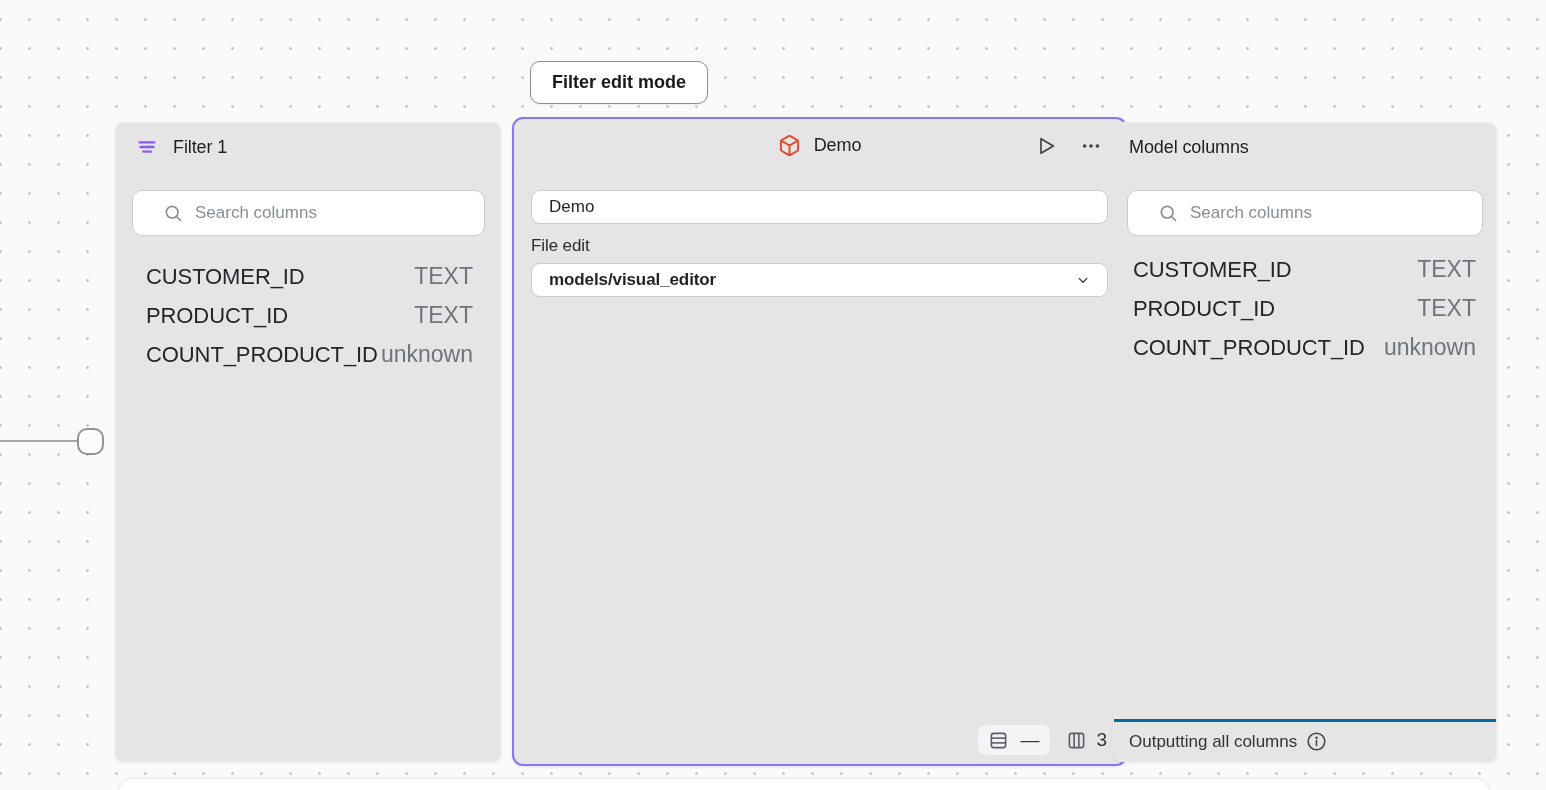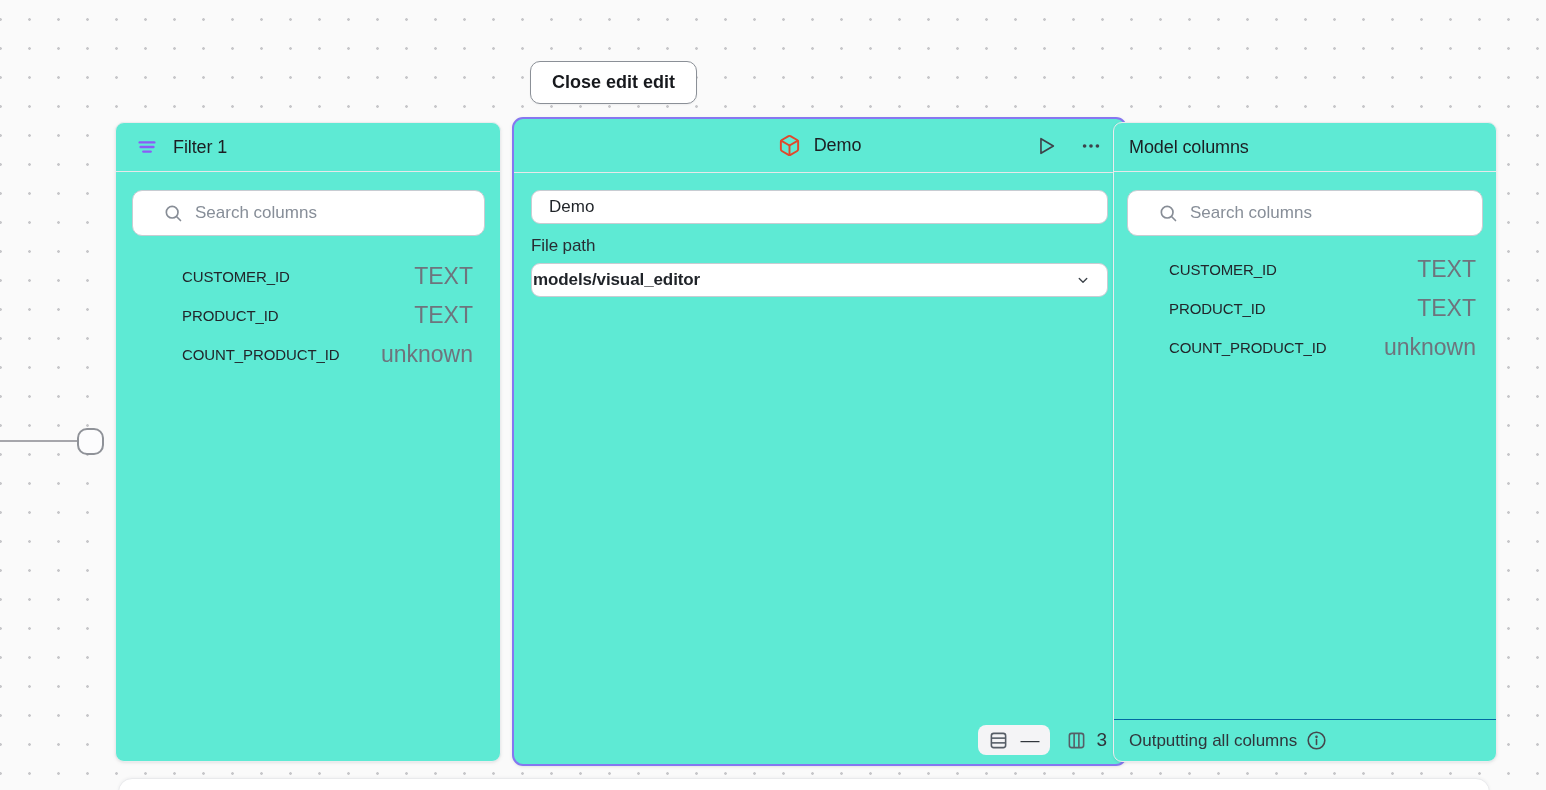--- a/index.html
+++ b/index.html
@@ -25,21 +25,21 @@
   .close-btn {
     position:absolute; left:530px; top:61px; height:43px; padding:0 21px;
     background:#fff; border:1px solid #8b9097; border-radius:10px;
     font-family:inherit; font-size:18px; font-weight:700; color:#17191d;
     display:flex; align-items:center; cursor:pointer;
     box-shadow:0 1px 2px rgba(16,24,40,.05);
   }
 
   
   .panel {
-    position:absolute; background:#5eead4; border:1px solid #ebecee; border-radius:9px;
+    position:absolute; background:#e5e5e5; border:1px solid #ebecee; border-radius:9px;
     box-shadow:0 1px 4px rgba(16,24,40,.06), 0 1px 2px rgba(16,24,40,.04);
   }
   .panel-header {
     height:49px; border-bottom:1px solid #e7e8ea;
     display:flex; align-items:center; padding:0 16px;
   }
   .panel-title { font-size:18px; font-weight:500; color:#1c1f23; letter-spacing:-.1px; }
 
   .search-box {
     display:flex; align-items:center; gap:12px;
@@ -50,21 +50,21 @@
     border:none; outline:none; flex:1; font-family:inherit;
     font-size:17px; color:#1f2328; background:transparent;
   }
   .search-box input::placeholder { color:#878e98; }
 
   .col-list { display:flex; flex-direction:column; }
   .col-row {
     height:39px; display:flex; align-items:center; justify-content:space-between;
     cursor:pointer;
   }
-  .col-name { font-size:15px; color:#22262b; letter-spacing:-.1px;margin-left:36px; }
+  .col-name { font-size:22px; color:#22262b; letter-spacing:-.1px; }
   .col-type { font-size:23px; color:#6e747d; }
 
   
   .filter-panel { left:115px; top:122px; width:386px; height:640px; }
   .filter-panel .panel-header { padding:0 20px; gap:15px; }
   .filter-panel .search-box { margin:18px 15px 0 16px; }
   .filter-panel .col-list { margin-top:21px; padding:0 27px 0 30px; }
 
   
   .model-panel {
@@ -81,21 +81,21 @@
   .icon-btn { background:none; border:none; cursor:pointer; display:flex; align-items:center; padding:2px; }
   .model-body { padding:17px; }
   .field-label { font-size:17px; font-weight:500; color:#282d33; margin-bottom:7px; letter-spacing:-.1px; }
   .text-field {
     width:100%; height:34px; border:1px solid #c8ccd2; border-radius:9px;
     padding:0 17px; font-family:inherit; font-size:17px; color:#1f2328; outline:none;
   }
   .field-gap { margin-top:12px; }
   .select-field {
     width:100%; height:34px; border:1px solid #c8ccd2; border-radius:9px;
-    padding:0 15px 0 1px; display:flex; align-items:center; justify-content:space-between;
+    padding:0 15px 0 17px; display:flex; align-items:center; justify-content:space-between;
     cursor:pointer; background:#fff;
   }
   .select-value { font-size:17px; font-weight:600; color:#1f2328; letter-spacing:-.1px; }
   .model-footer {
     position:absolute; right:18px; bottom:9px;
     display:flex; align-items:center; gap:17px;
   }
   .count-pill {
     display:flex; align-items:center; gap:12px; height:30px; padding:0 11px;
     background:#f4f4f6; border-radius:8px; border:none; cursor:pointer;
@@ -103,42 +103,42 @@
   .count-group { display:flex; align-items:center; gap:10px; background:none; border:none; cursor:pointer; }
   .count-text { font-size:19px; font-weight:500; color:#31363c; }
 
   
   .output-panel { left:1113px; top:122px; width:384px; height:640px; }
   .output-panel .panel-header { padding:0 15px; }
   .output-panel .search-box { margin:18px 13px 0 13px; }
   .output-panel .col-list { margin-top:14px; padding:0 20px 0 19px; }
   .output-footer {
     position:absolute; left:0; right:0; bottom:0; height:42px;
-    border-top:1px solid #0369a1; display:flex; align-items:center; gap:9px;
+    border-top:3px solid #0369a1; display:flex; align-items:center; gap:9px;
     padding:0 15px; font-size:17px; color:#30353b;
   }
 
   
   .bottom-panel {
     position:absolute; left:118px; top:778px; width:1372px; height:40px;
     background:#fff; border:1px solid #e9eaec; border-radius:14px 14px 0 0;
     box-shadow:0 -1px 3px rgba(16,24,40,.04);
   }
 
   svg { display:block; }
 </style>
 </head>
 <body>
 
 <div style="position:absolute;inset:0;">
 
   <div class="connector-line"></div>
   <div class="connector-handle"></div>
 
-  <button class="close-btn">Close edit edit</button>
+  <button class="close-btn">Filter edit mode</button>
 
   <div class="panel filter-panel">
     <div class="panel-header">
       <span>
         <svg width="22" height="22" viewBox="0 0 24 24" fill="none" stroke="#8b5cf6" stroke-width="2.6" stroke-linecap="round">
           <line x1="4" y1="7" x2="20" y2="7"></line>
           <line x1="5" y1="12" x2="19" y2="12"></line>
           <line x1="8" y1="17" x2="16" y2="17"></line>
         </svg>
       </span>
@@ -197,21 +197,21 @@
                 <circle cx="12" cy="12" r="2"></circle>
                 <circle cx="19" cy="12" r="2"></circle>
             </svg>
           </span>
         </button>
       </div>
     </div>
 
     <div class="model-body">
       <input class="text-field" type="text" value="Demo" style="">
-      <div class="field-label field-gap">File path</div>
+      <div class="field-label field-gap">File edit</div>
       <div class="select-field">
         <span class="select-value">models/visual_editor</span>
         <span>
           <svg width="18" height="18" viewBox="0 0 24 24" fill="none" stroke="#3d434a" stroke-width="1.8" stroke-linecap="round" stroke-linejoin="round">
             <polyline points="7 10 12 15 17 10"></polyline>
           </svg>
         </span>
       </div>
     </div>
 

